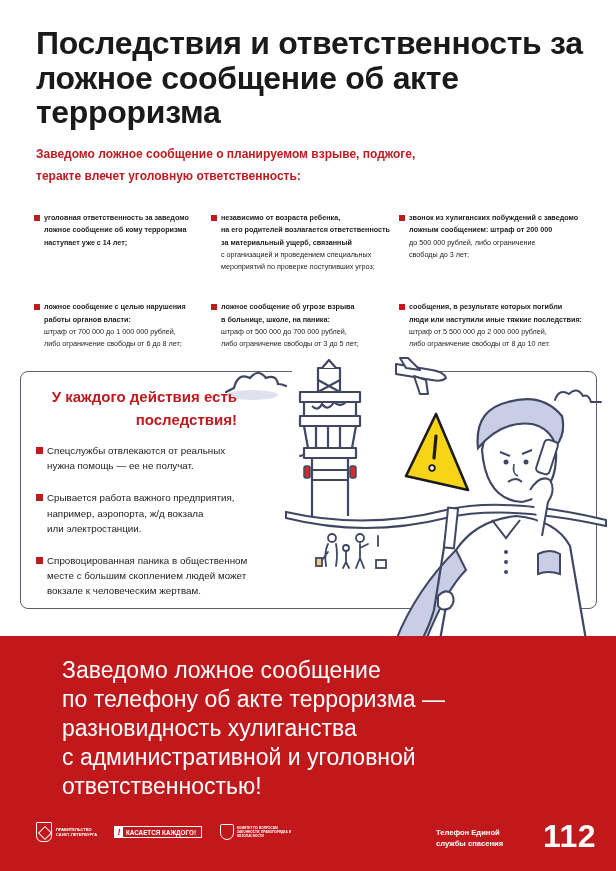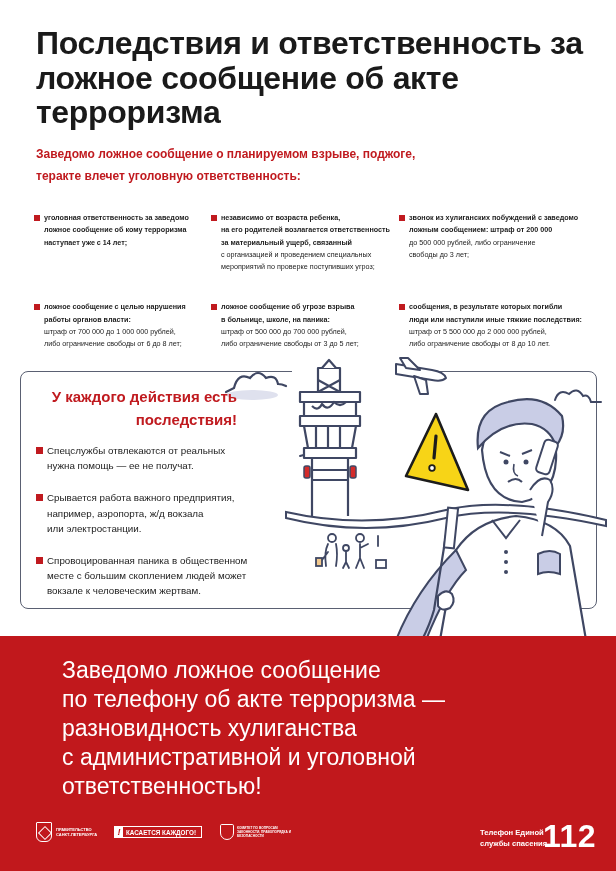--- a/index.html
+++ b/index.html
@@ -60,21 +60,21 @@
   .logo-gov .crest { width: 16px; height: 20px; border: 1px solid #fff; border-radius: 1px 1px 6px 6px; position: relative; }
   .logo-gov .crest::before { content: ""; position: absolute; left: 3px; top: 5px; width: 8px; height: 8px; border: 1px solid #fff; transform: rotate(45deg); }
   .logo-gov .txt { color: #fff; font-size: 4px; line-height: 5px; font-weight: 700; }
   .logo-each { position: absolute; left: 114px; top: 826px; width: 88px; height: 12px; border: 1px solid #fff; display: flex; align-items: center; }
   .logo-each .ex { width: 8px; height: 11px; background: #fff; color: #c1181c; font-size: 9px; font-weight: 700; line-height: 11px; text-align: center; font-style: italic; }
   .logo-each .txt { color: #fff; font-size: 6.3px; font-weight: 700; padding-left: 3px; white-space: nowrap; }
   .logo-comm { position: absolute; left: 220px; top: 824px; display: flex; align-items: center; gap: 3px; }
   .logo-comm .shield { width: 14px; height: 16px; border: 1.4px solid #fff; border-radius: 2px 2px 8px 8px; }
   .logo-comm .txt { color: #fff; font-size: 3.2px; line-height: 4px; font-weight: 700; width: 56px; }
 
-  .hotline-label { position: absolute; left: 480px; top: 827px; color: #fff; font-size: 7.6px; line-height: 11px; font-weight: 700; }
+  .hotline-label { position: absolute; left: 436px; top: 827px; color: #fff; font-size: 7.6px; line-height: 11px; font-weight: 700; }
   .hotline-label .line { display: block; white-space: nowrap; }
   .hotline-num { position: absolute; left: 543px; top: 822px; color: #fff; font-size: 32px; font-weight: 700; line-height: 28px; letter-spacing: 0.5px; }
 </style>
 </head>
 <body>
 
 <div class="title">Последствия и ответственность за ложное сообщение об акте терроризма</div>
 <div class="subtitle">Заведомо ложное сообщение о планируемом взрыве, поджоге, теракте влечет уголовную ответственность:</div>
 
 <div class="facts">

